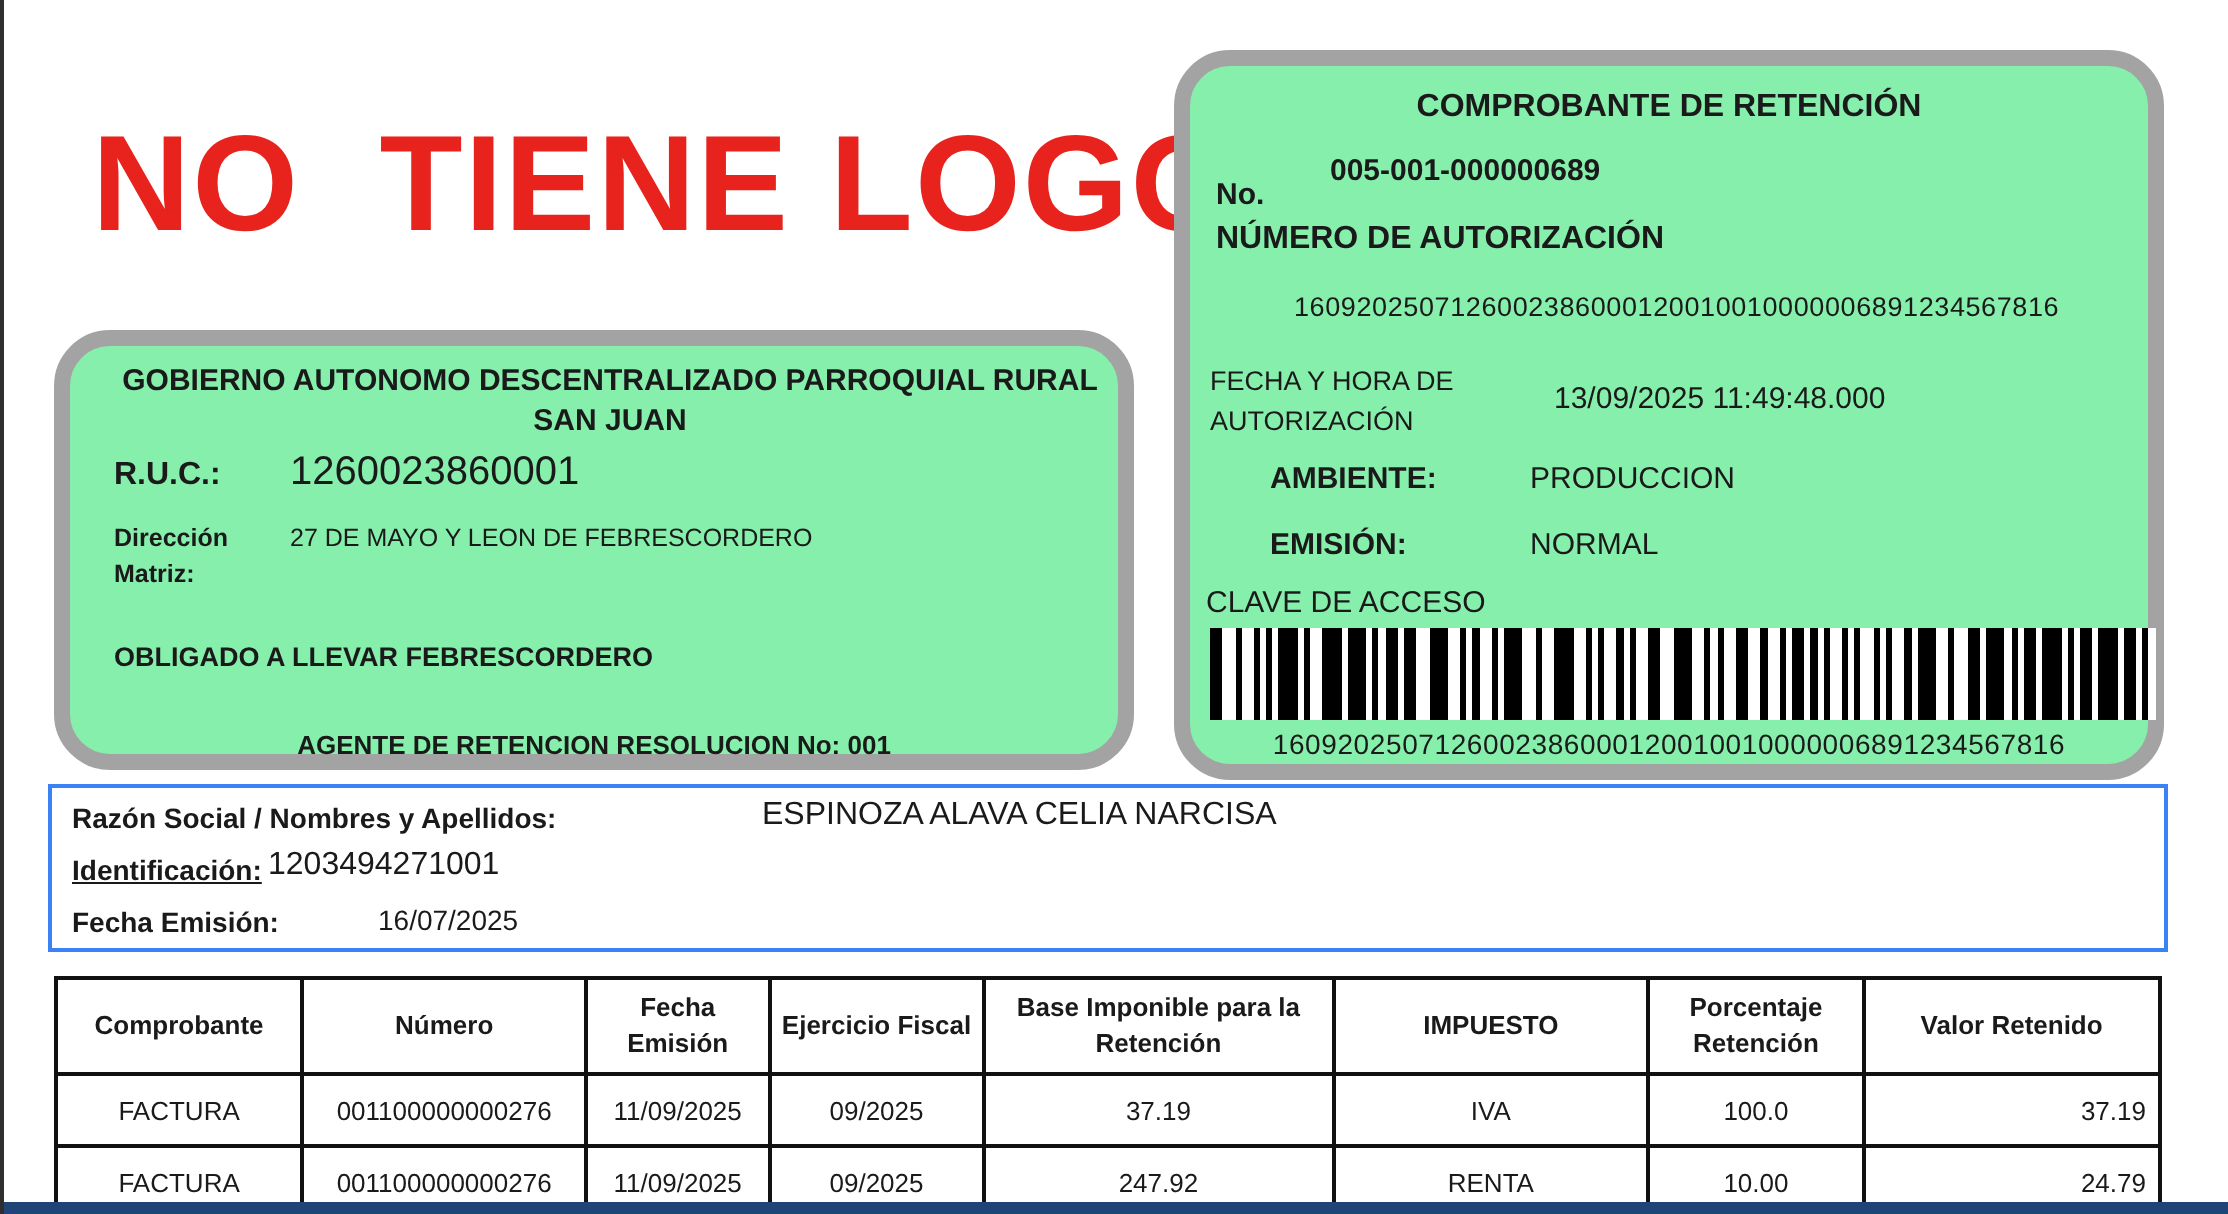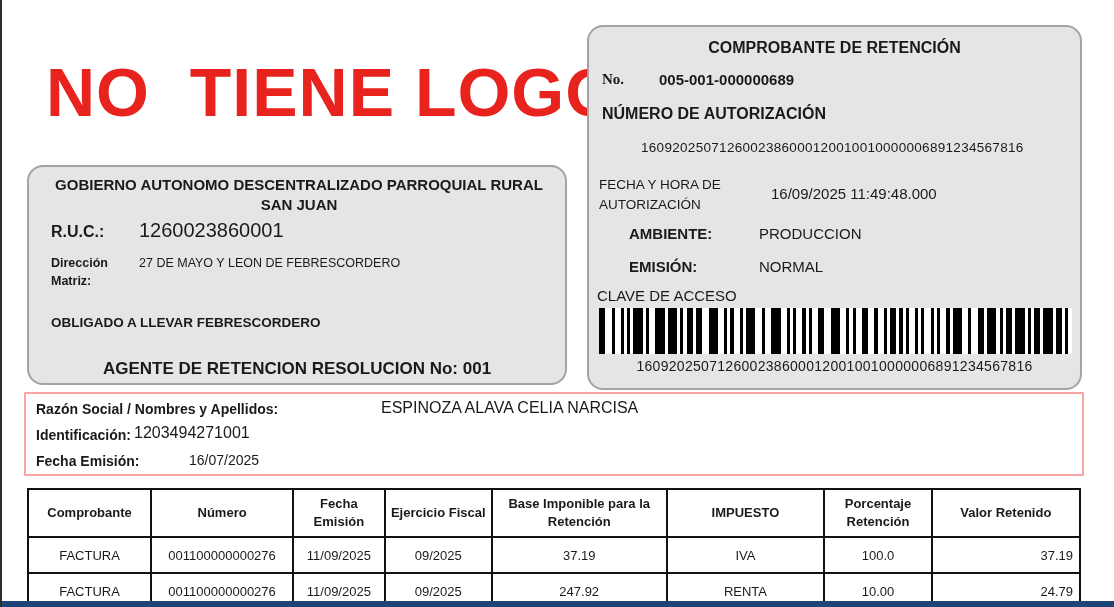--- a/index.html
+++ b/index.html
@@ -13,26 +13,26 @@
   .center{text-align:center;}
 
   
   .logo-text{
     left:44px;top:55px;width:500px;
     font-size:68px;font-weight:bold;letter-spacing:1px;
     white-space:pre;line-height:1.1;
   }
 
   
-  .rbox{border:2px solid #a3a3a3;border-radius:16px;background:#e5e5e5;box-sizing:border-box;}
+  .rbox{border:8px solid #a3a3a3;border-radius:28px;background:#86efac;box-sizing:border-box;}
 
   
   .receipt-box{left:585px;top:25px;width:495px;height:365px;}
   .rb-title{left:0;top:12px;width:100%;font-size:16px;}
-  .rb-no-label{left:13px;top:44px;font-size:15px;font-family:Liberation Serif, serif;}
+  .rb-no-label{left:13px;top:56px;font-size:15px;}
   .rb-no-value{left:70px;top:44px;font-size:15px;}
   .rb-auth-label{left:13px;top:78px;font-size:16px;text-align:right;}
   .rb-auth-number{left:52px;top:113px;font-size:13.5px;letter-spacing:0.3px;}
   .rb-fecha-label{left:10px;top:148px;width:170px;font-size:13.5px;line-height:1.45;}
   .rb-fecha-value{left:182px;top:158px;font-size:15px;}
   .rb-amb-label{left:40px;top:198px;font-size:15px;}
   .rb-amb-value{left:170px;top:198px;font-size:15px;}
   .rb-emi-label{left:40px;top:231px;font-size:15px;}
   .rb-emi-value{left:170px;top:231px;font-size:15px;}
   .rb-clave-label{left:8px;top:260px;font-size:15px;}
@@ -41,27 +41,27 @@
   .rb-clave-number{left:0;top:331px;width:100%;font-size:14px;letter-spacing:0.3px;}
 
   
   .issuer-box{left:25px;top:165px;width:540px;height:220px;}
   .ib-name{left:10px;top:8px;width:520px;font-size:15px;line-height:1.35;}
   .ib-ruc-label{left:22px;top:56px;font-size:16px;}
   .ib-ruc-value{left:110px;top:52px;font-size:20px;}
   .ib-dir-label{left:22px;top:88px;width:80px;font-size:12.5px;line-height:1.4;}
   .ib-dir-value{left:110px;top:89px;font-size:12.5px;}
   .ib-contab{left:22px;top:148px;font-size:13.5px;}
-  .ib-agente{left:0;top:192px;width:100%;font-size:17px;}
-
-  
-  .customer-box{left:22px;top:392px;width:1060px;height:84px;border:2px solid #fca5a5;background:#fff;box-sizing:border-box;padding-left:19px;}
+  .ib-agente{left:0;top:192px;width:100%;font-size:13px;}
+
+  
+  .customer-box{left:22px;top:392px;width:1060px;height:84px;border:2px solid #3b82f6;background:#fff;box-sizing:border-box;padding-left:19px;}
   .cb-name-label{left:10px;top:7px;font-size:14px;}
   .cb-name-value{left:355px;top:5px;font-size:16px;}
-  .cb-id-label{left:10px;top:33px;font-size:14px;}
+  .cb-id-label{left:10px;top:33px;font-size:14px;text-decoration:underline;}
   .cb-id-value{left:108px;top:30px;font-size:16px;}
   .cb-date-label{left:10px;top:59px;font-size:14px;}
   .cb-date-value{left:163px;top:58px;font-size:14px;}
 
   
   .ret-table{left:25px;top:488px;width:1054px;border-collapse:collapse;}
   .ret-table th,.ret-table td{
     border:2px solid #111;font-size:13px;text-align:center;
     padding:2px 4px;background:#fff;box-sizing:border-box;
   }
@@ -78,21 +78,21 @@
 
   <div class="abs logo-text" style="color: rgb(232, 35, 29);">NO  TIENE LOGO</div>
 
   <div class="abs rbox receipt-box">
     <div class="abs rb-title bold center">COMPROBANTE DE RETENCIÓN</div>
     <div class="abs rb-no-label bold">No.</div>
     <div class="abs rb-no-value bold">005-001-000000689</div>
     <div class="abs rb-auth-label bold">NÚMERO DE AUTORIZACIÓN</div>
     <div class="abs rb-auth-number">1609202507126002386000120010010000006891234567816</div>
     <div class="abs rb-fecha-label">FECHA Y HORA DE AUTORIZACIÓN</div>
-    <div class="abs rb-fecha-value">16/09/2025 11:49:48.000</div>
+    <div class="abs rb-fecha-value">13/09/2025 11:49:48.000</div>
     <div class="abs rb-amb-label bold">AMBIENTE:</div>
     <div class="abs rb-amb-value">PRODUCCION</div>
     <div class="abs rb-emi-label bold">EMISIÓN:</div>
     <div class="abs rb-emi-value">NORMAL</div>
     <div class="abs rb-clave-label">CLAVE DE ACCESO</div>
     <div class="abs barcode">
         <span style="flex:2 0 0;background:#000"></span>
         <span style="flex:2 0 0;background:#fff"></span>
         <span style="flex:1 0 0;background:#000"></span>
         <span style="flex:2 0 0;background:#fff"></span>

